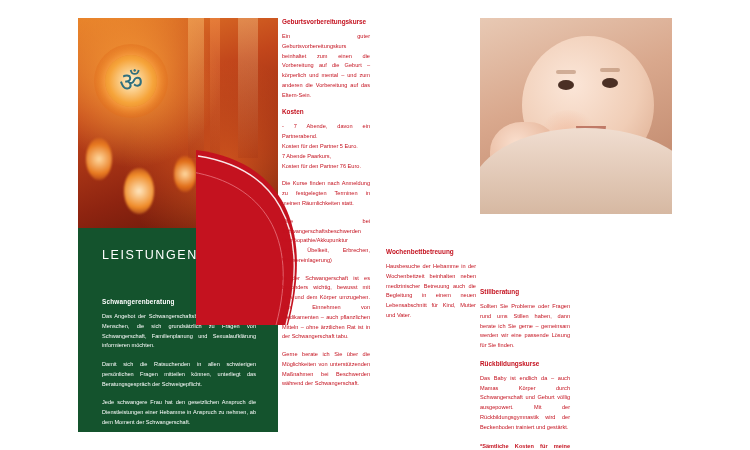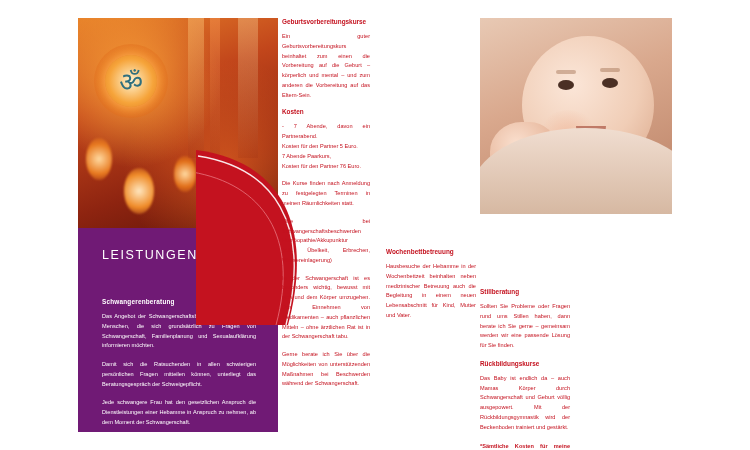--- a/index.html
+++ b/index.html
@@ -95,21 +95,21 @@
     font-size: 26px;
     font-family: "DejaVu Sans", sans-serif;
   }
 
   .leistungen-band {
     position: absolute;
     left: 0;
     top: 210px;
     width: 200px;
     height: 222px;
-    background: #701a75;
+    background: #14532d;
   }
   .leistungen-title {
     position: absolute;
     left: 24px;
     top: 20px;
     color: #ffffff;
     font-size: 12.5px;
     letter-spacing: 1.6px;
   }
   .left-body {

